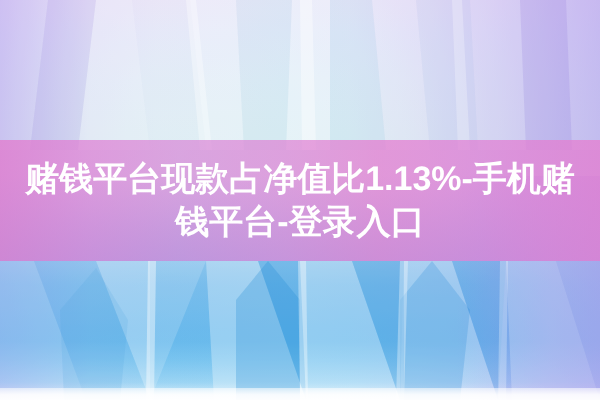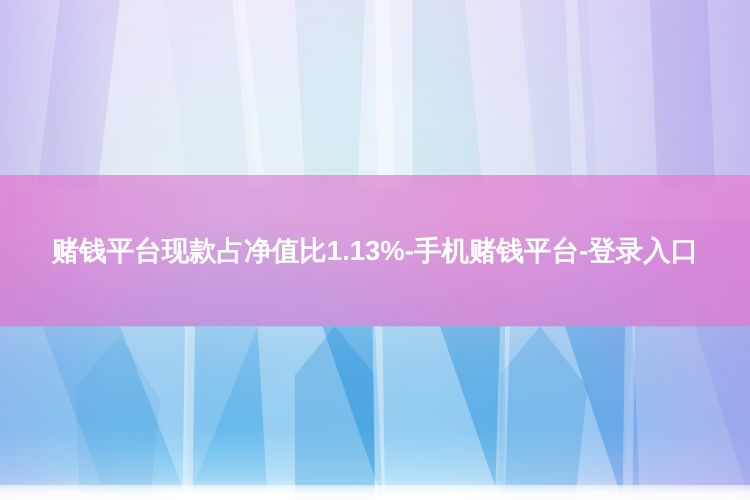--- a/index.html
+++ b/index.html
@@ -111,21 +111,21 @@
     align-items: center;
     justify-content: center;
   }
 
   .title-text {
     width: 564px;
     margin: 0;
     padding: 0;
     text-align: center;
     color: #ffffff;
-    font-size: 22px;
+    font-size: 34px;
     font-weight: bold;
     line-height: 43px;
     letter-spacing: 0px;
     white-space: normal;
     word-break: break-all;
     text-rendering: geometricPrecision;
   }
 
   
   .bottom-strip {

